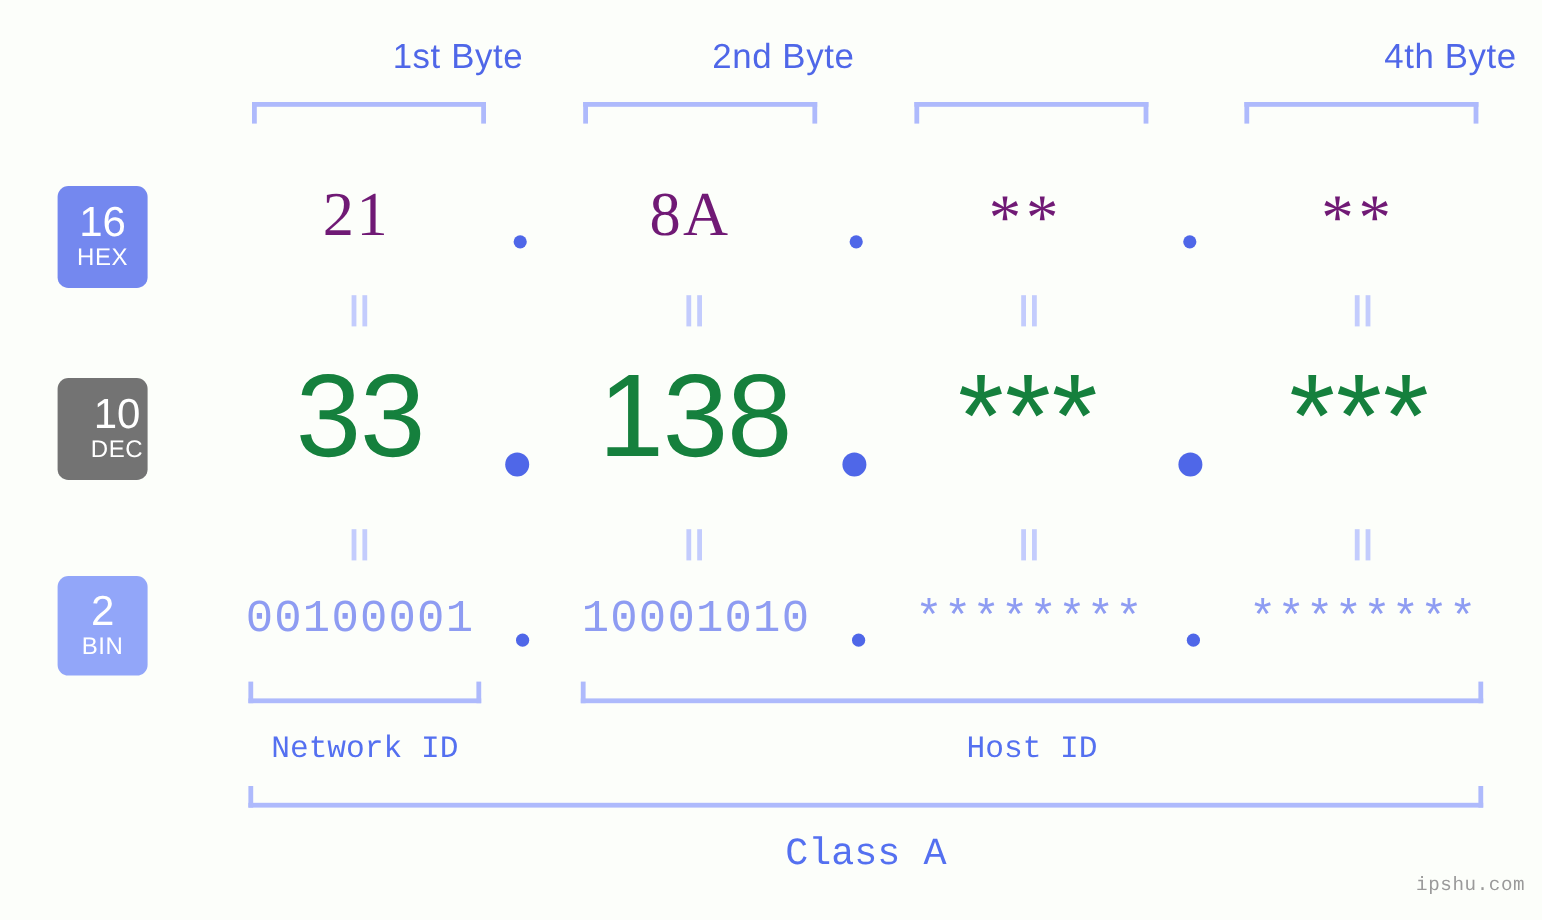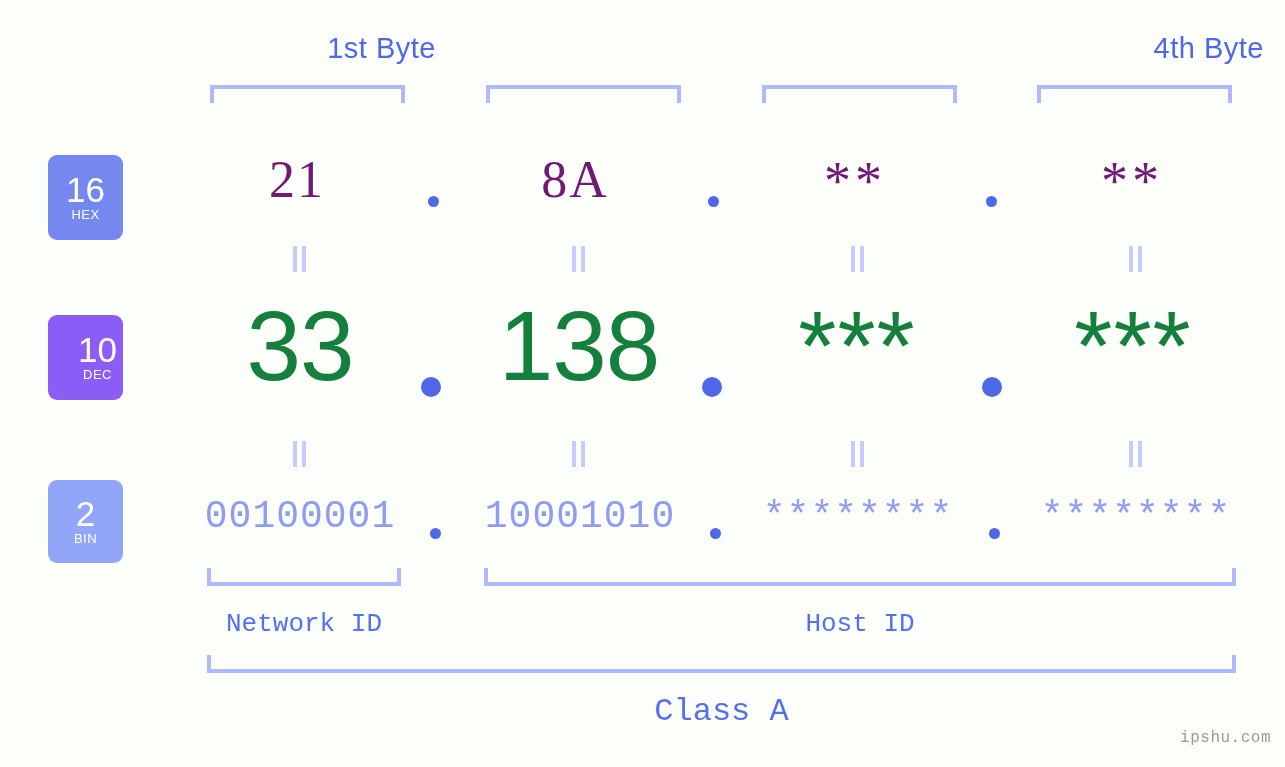--- a/index.html
+++ b/index.html
@@ -56,27 +56,27 @@
     align-items: center;
     justify-content: center;
     box-sizing: border-box;
   }
   .badge .num {
     font-size: 35px;
     line-height: 1.0;
     font-family: "Liberation Sans", sans-serif;
   }
   .badge .abbr {
-    font-size: 13px;
+    font-size: 20px;
     line-height: 1.25;
     font-family: "Liberation Sans", sans-serif;
     letter-spacing: 0.5px;
   }
   #badge-hex { top: 155px; height: 85px; background: #7488ef; }
-  #badge-dec { top: 315px; height: 85px; background: #8b5cf6; padding-left: 24px; }
+  #badge-dec { top: 315px; height: 85px; background: #737373; padding-left: 24px; }
   #badge-bin { top: 480px; height: 83px; background: #92a6f9; }
 
   
   .cell {
     position: absolute;
     text-align: center;
     white-space: nowrap;
   }
 
   .row-hex .cell {
@@ -180,20 +180,21 @@
     font-family: "Liberation Mono", monospace;
     letter-spacing: 0.5px;
   }
 </style>
 </head>
 <body>
 
 <div class="canvas">
 
   <div class="byte-label" style="left:176px; width:260px;">1st Byte</div>
+  <div class="byte-label" style="left:452px; width:260px;">2nd Byte</div>
   <div class="byte-label" style="left:1004px; width:260px;">4th Byte</div>
 
   <div class="top-bracket" style="left:210px; width:195px;"></div>
   <div class="top-bracket" style="left:486px; width:195px;"></div>
   <div class="top-bracket" style="left:762px; width:195px;"></div>
   <div class="top-bracket" style="left:1037px; width:195px;"></div>
 
   <div class="badge" id="badge-hex">
     <div class="num">16</div>
     <div class="abbr">HEX</div>

